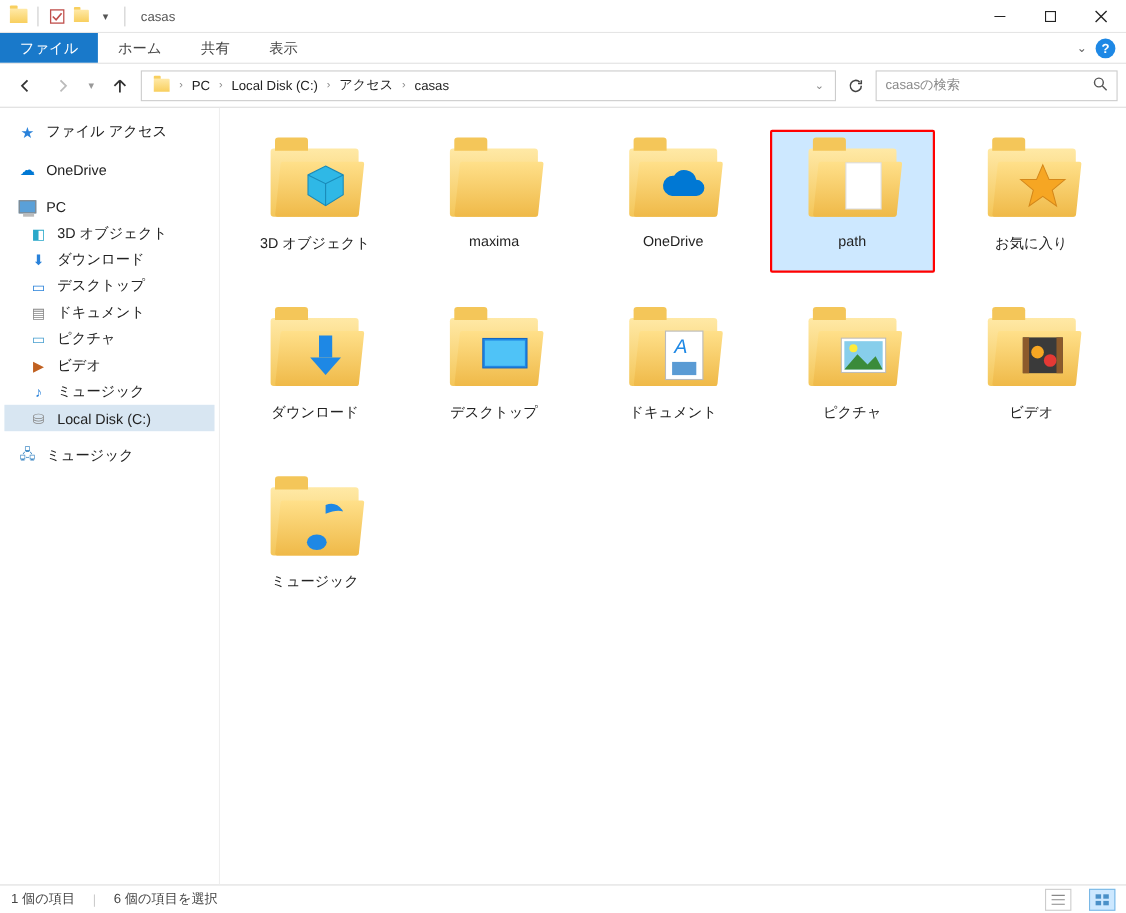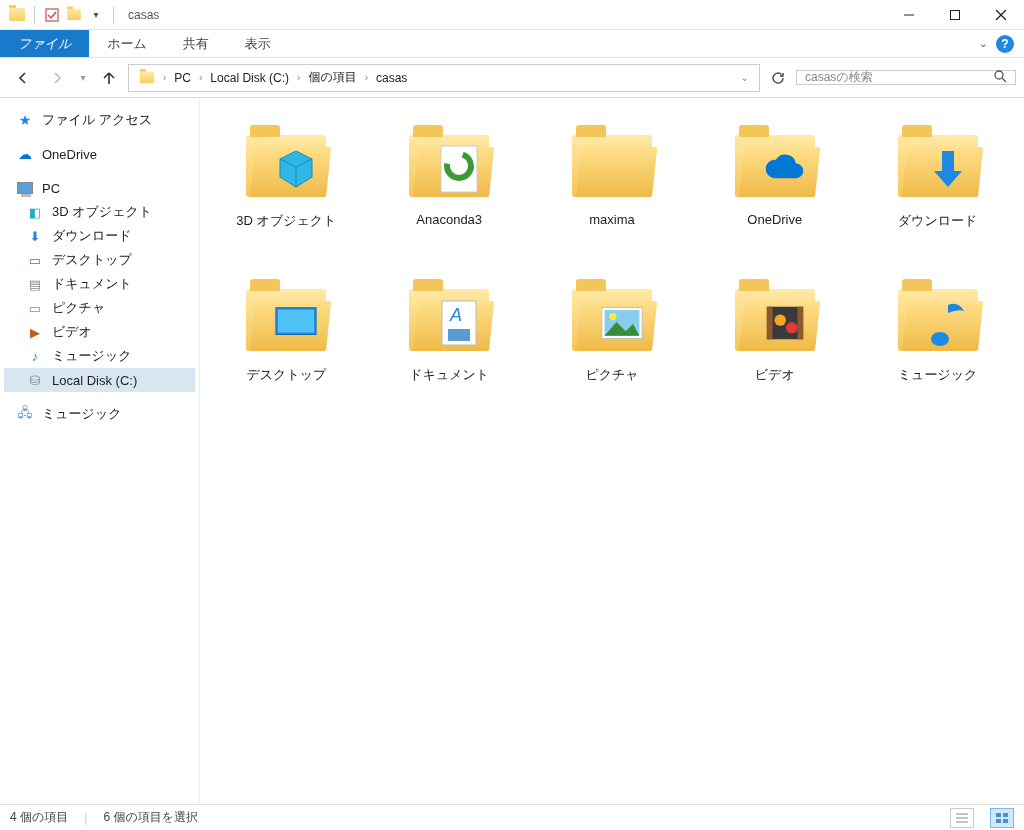--- a/index.html
+++ b/index.html
@@ -11,36 +11,36 @@
 .qat-icon { width: 18px; height: 18px; display: flex; align-items: center; justify-content: center; }
 .folder-glyph { width: 16px; height: 13px; background: linear-gradient(#ffe9a6,#f8cf5e); border-radius: 1px 1px 0 0; position: relative; }
 .folder-glyph::before { content:""; position:absolute; top:-3px; left:0; width:7px; height:3px; background:#f8cf5e; border-radius:1px 1px 0 0; }
 .titlebar .sep { width:1px; height:18px; background:#ccc; margin:0 4px; }
 .titlebar .title { margin-left: 6px; color:#555; font-size:12px; }
 .titlebar .spacer { flex:1; }
 .winbtn { width:46px; height:30px; display:flex; align-items:center; justify-content:center; color:#222; }
 
 
 .ribbon { height: 28px; display:flex; align-items:stretch; border-bottom:1px solid #e1e1e1; }
-.ribbon .file-tab { background:#1979ca; color:#fff; padding:0 18px; display:flex; align-items:center; font-size:13px;font-style:italic; }
+.ribbon .file-tab { background:#1979ca; color:#fff; padding:0 18px; display:flex; align-items:center; font-size:13px; }
 .ribbon .tab { padding:0 18px; display:flex; align-items:center; color:#444; font-size:13px; }
 .ribbon .spacer { flex:1; }
 .ribbon .help-area { display:flex; align-items:center; gap:8px; padding:0 10px; }
 .help-circle { width:18px; height:18px; border-radius:50%; background:#1e88e5; color:#fff; display:flex; align-items:center; justify-content:center; font-size:12px; font-weight:bold; }
 
 
 .navbar { height: 40px; display:flex; align-items:center; gap:4px; padding: 4px 8px; border-bottom:1px solid #ddd; }
 .navbtn { width:30px; height:30px; display:flex; align-items:center; justify-content:center; color:#555; border-radius:3px; }
 .navbtn.disabled { color:#bbb; }
 .addressbar { flex:1; height:28px; border:1px solid #ccc; display:flex; align-items:center; padding:0 4px; gap:0; }
 .addressbar .crumb { display:flex; align-items:center; gap:6px; padding:0 6px; color:#222; font-size:12px; }
 .addressbar .chev { color:#888; font-size:10px; padding:0 2px; }
 .addressbar .chev.down { margin-left:auto; padding:0 6px; }
 .refresh { width:28px; height:28px; display:flex; align-items:center; justify-content:center; color:#555; margin-left:0px; }
-.searchbox { width:220px; height:15px; border:1px solid #ccc; display:flex; align-items:center; padding:0 8px; color:#888; font-size:12px; }
+.searchbox { width:220px; height:28px; border:1px solid #ccc; display:flex; align-items:center; padding:0 8px; color:#888; font-size:12px; }
 .searchbox .mag { margin-left:auto; color:#666; }
 
 
 .main { display:flex; height: calc(830px - 30px - 28px - 40px - 26px); }
 .sidebar { width: 200px; padding:10px 4px; border-right:1px solid #eee; overflow:hidden; }
 .side-group { margin-bottom:10px; }
 .side-item { display:flex; align-items:center; gap:8px; padding:3px 10px 3px 22px; font-size:13px; color:#222; border-radius:0; }
 .side-item.root { padding-left:12px; }
 .side-item.selected { background:#d8e6f2; }
 .side-icon { width:18px; height:18px; display:flex; align-items:center; justify-content:center; }
@@ -143,21 +143,21 @@
     </div>
   <div class="addressbar">
     <span class="crumb">
         <span class="folder-glyph" style="transform:scale(0.9)"></span>
       </span>
     <span class="chev">›</span>
     <span class="crumb">PC</span>
     <span class="chev">›</span>
     <span class="crumb">Local Disk (C:)</span>
     <span class="chev">›</span>
-    <span class="crumb">個の項目</span>
+    <span class="crumb">アクセス</span>
     <span class="chev">›</span>
     <span class="crumb">casas</span>
     <span class="chev down">⌄</span>
   </div>
   <div class="refresh">
       <svg width="14" height="14" viewBox="0 0 14 14">
         <path d="M12 7 A5 5 0 1 1 10.5 3.5 M12 2 L12 5 L9 5" fill="none" stroke="#444" stroke-width="1.4"></path>
       </svg>
     </div>
   <div class="searchbox">
@@ -247,52 +247,65 @@
               </div>
             </div>
           </div>
           <div class="label">3D オブジェクト</div>
         </div>
         <div class="item">
           <div class="ibox">
             <div class="bigfolder">
               <div class="back"></div>
               <div class="front"></div>
-              <div class="overlay">
-                <svg width="40" height="50" viewBox="0 0 40 50">
-                  <rect x="2" y="2" width="36" height="46" fill="#fff" stroke="#ccc"></rect>
-                  <circle cx="20" cy="22" r="12" fill="none" stroke="#3a9b35" stroke-width="6" stroke-dasharray="40 20"></circle>
-                </svg>
-              </div>
-            </div>
-          </div>
-          <div class="label">Anaconda3</div>
-        </div>
-        <div class="item">
-          <div class="ibox">
-            <div class="bigfolder">
-              <div class="back"></div>
-              <div class="front"></div>
             </div>
           </div>
           <div class="label">maxima</div>
         </div>
         <div class="item">
           <div class="ibox">
             <div class="bigfolder">
               <div class="back"></div>
               <div class="front"></div>
               <div class="overlay">
                 <svg width="48" height="32" viewBox="0 0 48 32">
                   <path d="M12 26 a10 10 0 0 1 2-20 a12 12 0 0 1 22 4 a8 8 0 0 1 0 16 z" fill="#0078d4"></path>
                 </svg>
               </div>
             </div>
           </div>
           <div class="label">OneDrive</div>
+        </div>
+        <div class="item selected">
+          <div class="ibox">
+            <div class="bigfolder">
+              <div class="back"></div>
+              <div class="front"></div>
+              <div class="overlay">
+                <svg width="36" height="46" viewBox="0 0 36 46">
+                  <rect x="2" y="2" width="32" height="42" fill="#fff" stroke="#ddd"></rect>
+                </svg>
+              </div>
+            </div>
+          </div>
+          <div class="label">path</div>
+        </div>
+        <div class="item">
+          <div class="ibox">
+            <div class="bigfolder">
+              <div class="back"></div>
+              <div class="front"></div>
+              <div class="overlay">
+                <svg width="46" height="46" viewBox="0 0 46 46">
+                  <polygon points="23,3 29,17 44,17 32,27 36,42 23,33 10,42 14,27 2,17 17,17" fill="#f6a623" stroke="#d4871a"></polygon>
+                </svg>
+              </div>
+            </div>
+          </div>
+          <div class="label">お気に入り</div>
         </div>
         <div class="item">
           <div class="ibox">
             <div class="bigfolder">
               <div class="back"></div>
               <div class="front"></div>
               <div class="overlay">
                 <svg width="44" height="44" viewBox="0 0 44 44">
                   <rect x="16" y="4" width="12" height="20" fill="#1e88e5"></rect>
                   <polygon points="8,24 36,24 22,40" fill="#1e88e5"></polygon>
@@ -381,21 +394,21 @@
               </div>
             </div>
           </div>
           <div class="label">ミュージック</div>
         </div>
       </div>
   </div>
 </div>
 
 <div class="statusbar">
-  <span>4 個の項目</span>
+  <span>1 個の項目</span>
   <span style="color:#ccc">|</span>
   <span>6 個の項目を選択</span>
   <div class="spacer"></div>
   <div class="viewbtn">
       <svg width="14" height="12">
         <line x1="1" y1="2" x2="13" y2="2" stroke="#888"></line>
         <line x1="1" y1="6" x2="13" y2="6" stroke="#888"></line>
         <line x1="1" y1="10" x2="13" y2="10" stroke="#888"></line>
       </svg>
     </div>

